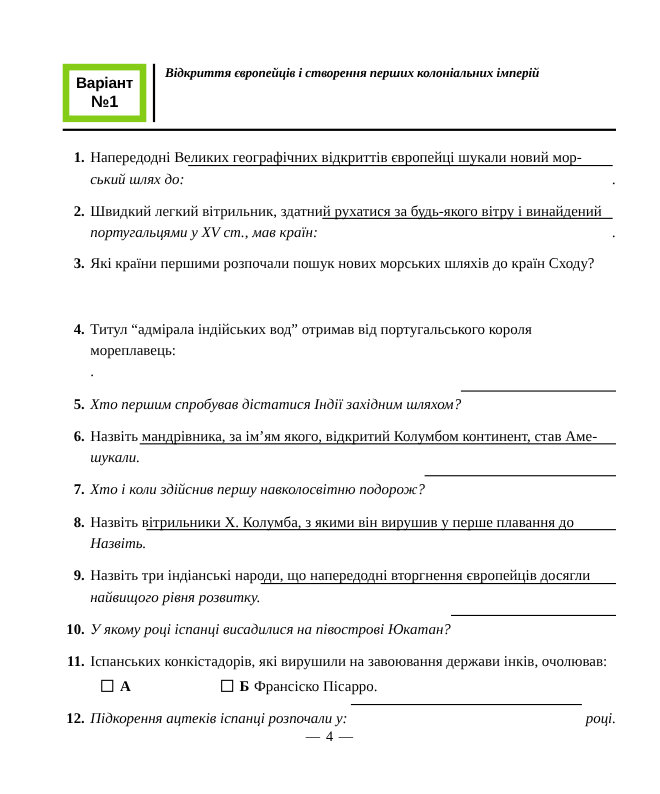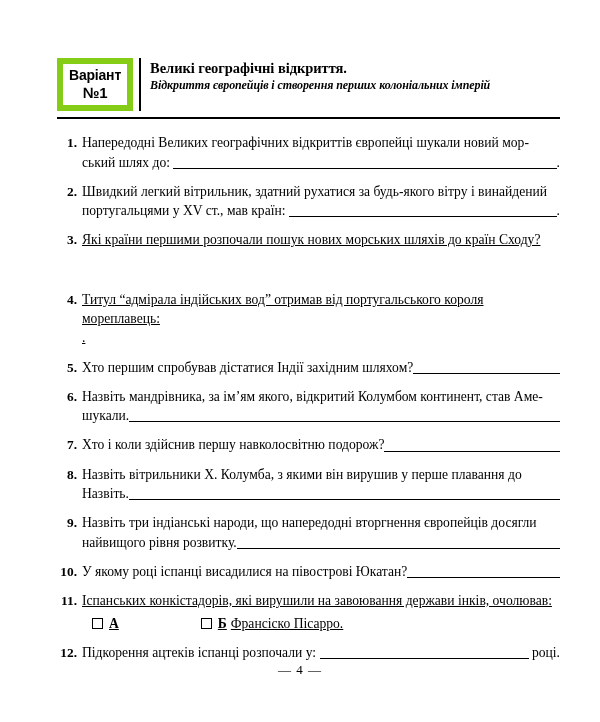--- a/index.html
+++ b/index.html
@@ -98,26 +98,27 @@
     font-size: 13.4px;
     line-height: 1.42;
   }
   .q-body {
     flex: 1 1 auto;
     min-width: 0;
     text-align: justify;
     text-justify: inter-word;
     hyphens: manual;
   }
-  .q-body.nojust { text-align: left; text-decoration: underline; }
+  .q-body.nojust { text-align: left; }
   
   .fill-row {
     display: flex;
-    align-items: flex-end;
+    align-items: flex-start;
     width: 100%;
+    font-style: italic;
   }
   .fill-row .txt { flex: 0 0 auto; white-space: pre; }
   .fill-row .rule {
     flex: 1 1 auto;
     border-bottom: 1.3px solid #000;
     height: 0;
     position: relative;
     top: -3px;
     margin: 0 0 0 0;
   }
@@ -168,21 +169,20 @@
 
 <div class="page">
 
   <div class="header">
     <div class="variant-box">
       <span>Варіант</span>
       <span class="v-line2">№1</span>
     </div>
     <div class="header-divider"></div>
     <div class="header-titles">
-      <div class="title-main">Великі географічні відкриття.</div>
       <div class="title-sub">Відкриття європейців і створення перших колоніальних імперій</div>
     </div>
   </div>
   <div class="header-rule"></div>
 
   <div class="q-list">
 
     <div class="q">
       <div class="q-num">1.</div>
       <div class="q-body">

